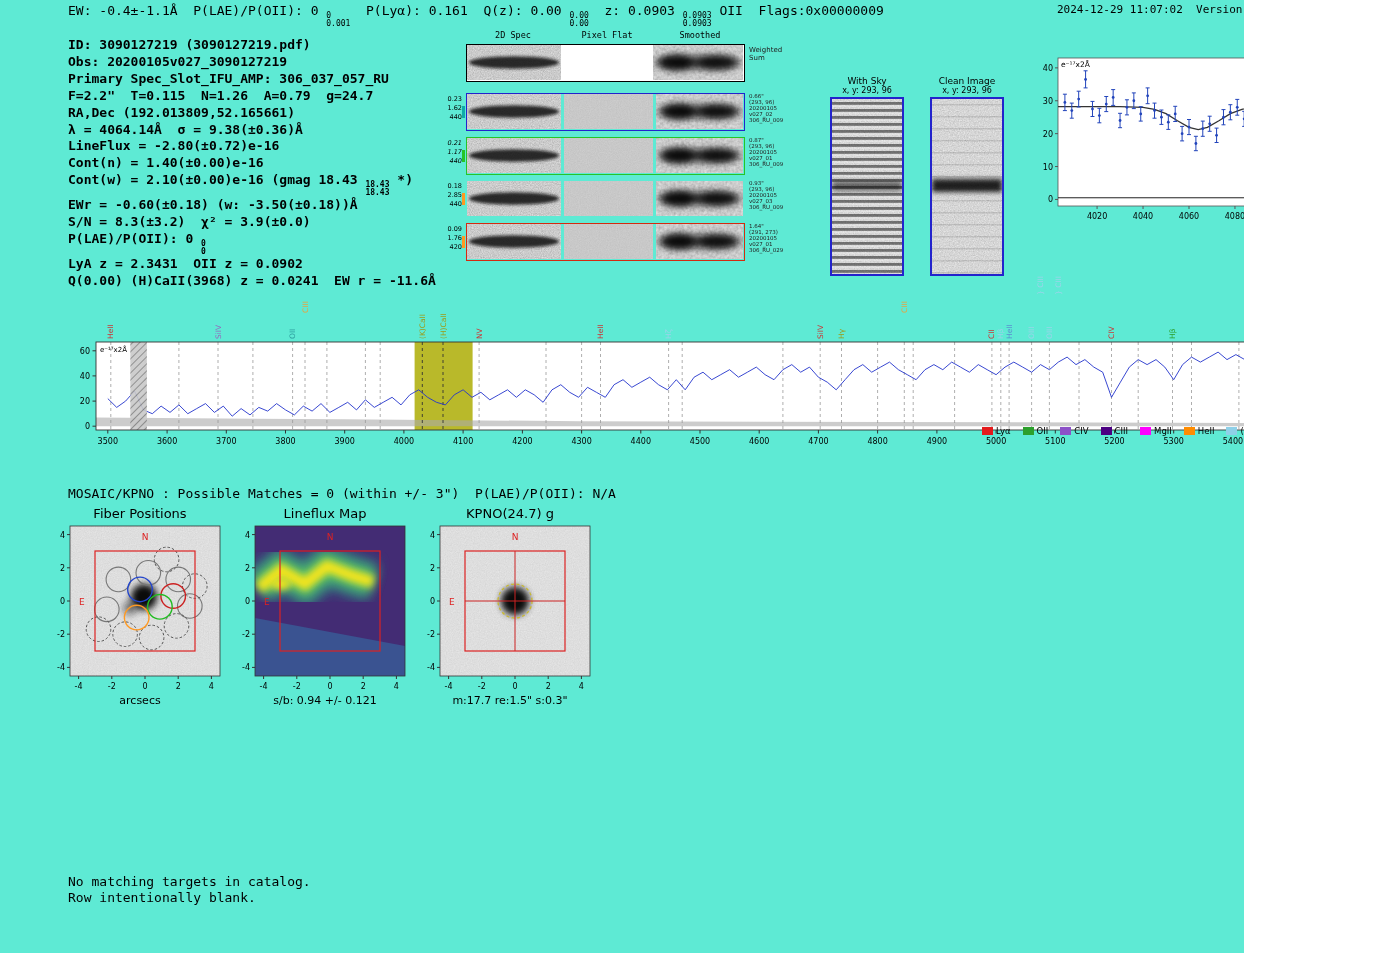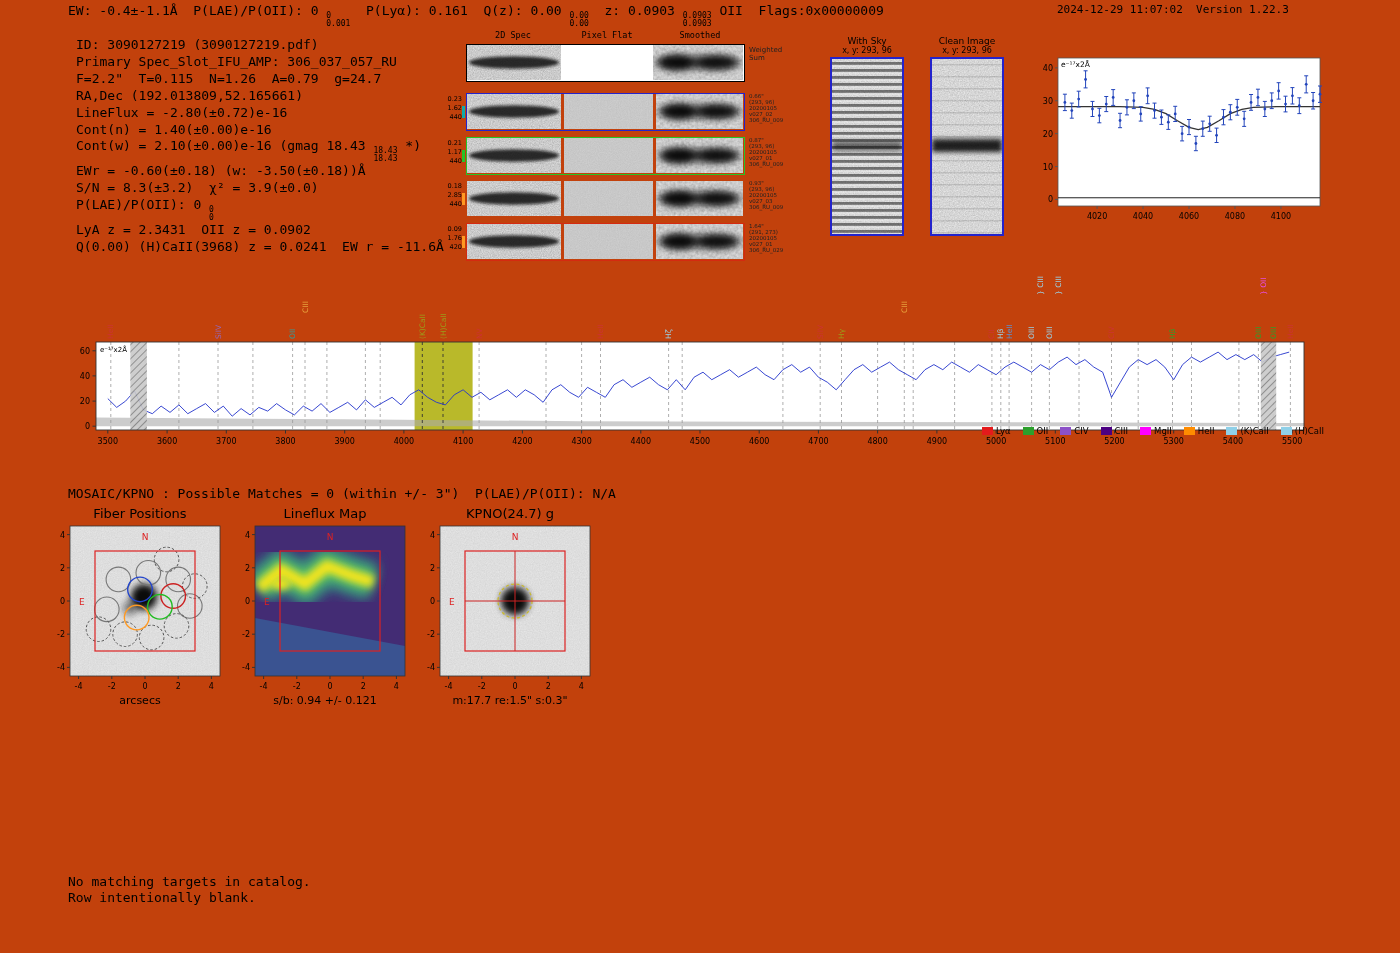--- a/index.html
+++ b/index.html
@@ -1,50 +1,52 @@
 <!DOCTYPE html>
 <html><head>
 <meta charset="utf-8">
 <style>
   html,body{margin:0;padding:0;background:#fff;}
-  #root{position:relative;width:1400px;height:953px;background:#c2410c;overflow:hidden;
+  #root{position:relative;width:1244px;height:953px;background:#5eead4;overflow:hidden;
         font-family:"DejaVu Sans Mono",monospace;color:#000;}
   .abs{position:absolute;}
   svg{font-family:"DejaVu Sans",sans-serif;}
   #header-left{font-size:13px;white-space:pre;}
   #header-right{font-size:11px;white-space:pre;}
   .iline{font-size:13px;line-height:16.9px;white-space:pre;}
   .stack{display:inline-flex;flex-direction:column;align-items:flex-start;
          vertical-align:-3px;font-size:8px;line-height:8px;}
   .s2title{position:absolute;transform:translateX(-50%);font-size:8.5px;}
   .rowbox{position:absolute;box-sizing:border-box;height:38px;width:279px;left:22px;}
   .llab{position:absolute;width:18px;text-align:right;font-size:6.5px;line-height:9px;font-family:"DejaVu Sans",sans-serif;}
   .rlab{position:absolute;left:305px;font-size:5.5px;line-height:6px;color:#222;font-family:"DejaVu Sans",sans-serif;white-space:pre;}
   .tick{position:absolute;width:2.5px;height:12px;left:18px;}
   #legend{display:flex;justify-content:center;gap:12px;align-items:center;}
   .lg-item{display:flex;align-items:center;gap:3px;font-size:8.5px;font-family:"DejaVu Sans",sans-serif;}
   .lg-sw{width:11px;height:8px;display:inline-block;}
   .cutout{width:200px;text-align:center;}
   .ctitle{font-size:13px;font-family:"DejaVu Sans",sans-serif;margin-bottom:1px;}
   .ccap{font-size:11px;font-family:"DejaVu Sans",sans-serif;margin-top:0;}
-  .skyttl{font-size:9px;font-family:"DejaVu Sans",sans-serif;}
+  .skyttl{font-size:9px;font-family:"DejaVu Sans",sans-serif;margin-top:40px;}
   .skysub{font-size:8px;font-family:"DejaVu Sans",sans-serif;}
 </style>
 </head>
 <body>
 
 <div id="root">
   <div class="abs" id="header-left" style="left:68px;top:3px;"><span>EW: -0.4±-1.1Å  P(LAE)/P(OII): 0 </span><span class="stack"><span>0</span><span>0.001</span></span><span>  P(Lyα): 0.161  Q(z): 0.00 </span><span class="stack"><span>0.00</span><span>0.00</span></span><span>  z: 0.0903 </span><span class="stack"><span>0.0903</span><span>0.0903</span></span><span> OII  Flags:0x00000009</span></div>
   <div class="abs" id="header-right" style="left:1057px;top:3px;"><span>2024-12-29 11:07:02</span><span>  </span><span>Version 1.22.3</span></div>
 
-  <div class="abs" id="info-block" style="left:76px;top:37px;">
+  <div class="abs" id="info-block" style="left:68px;top:37px;font-weight:bold;">
       <div class="iline"><span>ID: 3090127219 (3090127219.pdf)</span></div>
+      <div class="iline"><span>Obs: 20200105v027_3090127219</span></div>
       <div class="iline"><span>Primary Spec_Slot_IFU_AMP: 306_037_057_RU</span></div>
       <div class="iline"><span>F=2.2"  T=0.115  N=1.26  A=0.79  g=24.7</span></div>
       <div class="iline"><span>RA,Dec (192.013809,52.165661)</span></div>
+      <div class="iline"><span>λ = 4064.14Å  σ = 9.38(±0.36)Å</span></div>
       <div class="iline"><span>LineFlux = -2.80(±0.72)e-16</span></div>
       <div class="iline"><span>Cont(n) = 1.40(±0.00)e-16</span></div>
       <div class="iline"><span>Cont(w) = 2.10(±0.00)e-16 (gmag 18.43 </span><span class="stack"><span>18.43</span><span>18.43</span></span><span> *)</span></div>
       <div class="iline"><span>EWr = -0.60(±0.18) (w: -3.50(±0.18))Å</span></div>
       <div class="iline"><span>S/N = 8.3(±3.2)  χ² = 3.9(±0.0)</span></div>
       <div class="iline"><span>P(LAE)/P(OII): 0 </span><span class="stack"><span>0</span><span>0</span></span></div>
       <div class="iline"><span>LyA z = 2.3431  OII z = 0.0902</span></div>
       <div class="iline"><span>Q(0.00) (H)CaII(3968) z = 0.0241  EW r = -11.6Å</span></div>
     </div>
 
@@ -151,21 +153,21 @@
                 <feGaussianBlur stdDeviation="3.5"></feGaussianBlur>
               </filter>
             </defs>
             <rect width="87" height="35" filter="url(#sn5)"></rect>
             <ellipse cx="43.5" cy="17.5" rx="41.76" ry="6.3" fill="#111" opacity="0.85" filter="url(#sb5)"></ellipse>
             <ellipse cx="21.75" cy="17.5" rx="15.66" ry="7.7" fill="#000" opacity="0.8" filter="url(#sb5)"></ellipse>
             <ellipse cx="62.64" cy="17.5" rx="17.400000000000002" ry="7" fill="#000" opacity="0.7" filter="url(#sb5)"></ellipse>
           </svg></div>
       </div>
       <div class="rlab" style="top:63px;">0.66"<br>(293, 96)<br>20200105<br>v027_02<br>306_RU_009</div>
-      <div class="llab" style="left:0;top:109px;">0.21<br>1.17<br>440</div>
+      <div class="llab" style="left:0;top:109px;font-style:italic;">0.21<br>1.17<br>440</div>
       <div class="tick" style="top:120px;background:#27c427;"></div>
       <div class="rowbox" style="top:107px;border:1.5px solid #27c427;">
         <div style="position:absolute;left:0;top:0;"><svg width="94" height="35">
             <defs>
               <filter id="sn6" x="-5%" y="-5%" width="110%" height="110%">
                 <feTurbulence type="fractalNoise" baseFrequency="0.9" numOctaves="2" seed="21"></feTurbulence>
                 <feColorMatrix type="saturate" values="0"></feColorMatrix>
                 <feComponentTransfer>
                   <feFuncR type="linear" slope="0.55" intercept="0.32"></feFuncR>
                   <feFuncG type="linear" slope="0.55" intercept="0.32"></feFuncG>

